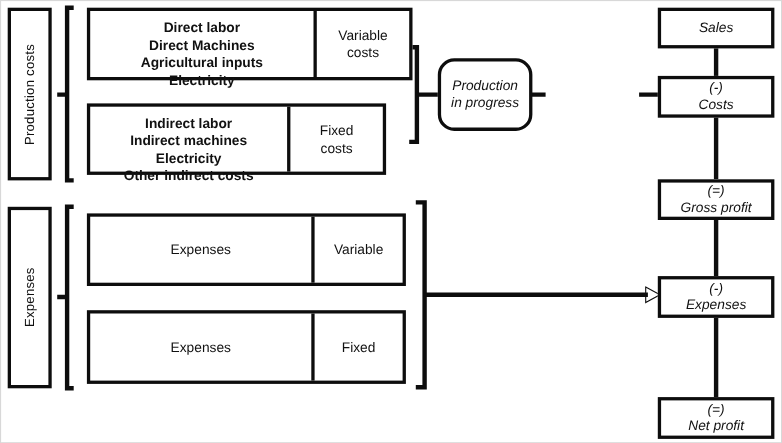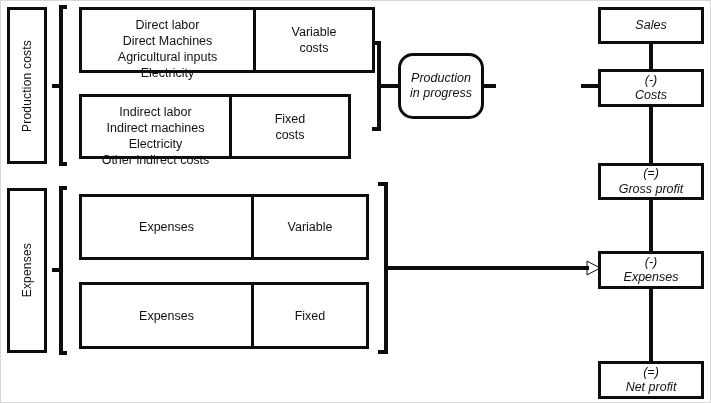--- a/index.html
+++ b/index.html
@@ -76,28 +76,28 @@
     text-align: center;
     border-right: 3px solid #0d0d0d;
     padding: 2px 4px;
   }
   .split-row .cell-type {
     flex: 0 0 auto;
     display: flex;
     align-items: center;
     justify-content: center;
     text-align: center;
-    padding: 2px 20px;
+    padding: 2px 4px;
   }
   .split-row .lines {
     white-space: pre-line;
     line-height: 1.28;
     color: #111111;
   }
-  .font-bold { font-weight: 400; margin-top: 18px; }
+  .font-bold { font-weight: 700; margin-top: 18px; }
   .font-reg  { font-weight: 400; }
   svg.wires {
     position: absolute;
     left: 0;
     top: 0;
     width: 711px;
     height: 403px;
     z-index: 1;
     pointer-events: none;
   }

